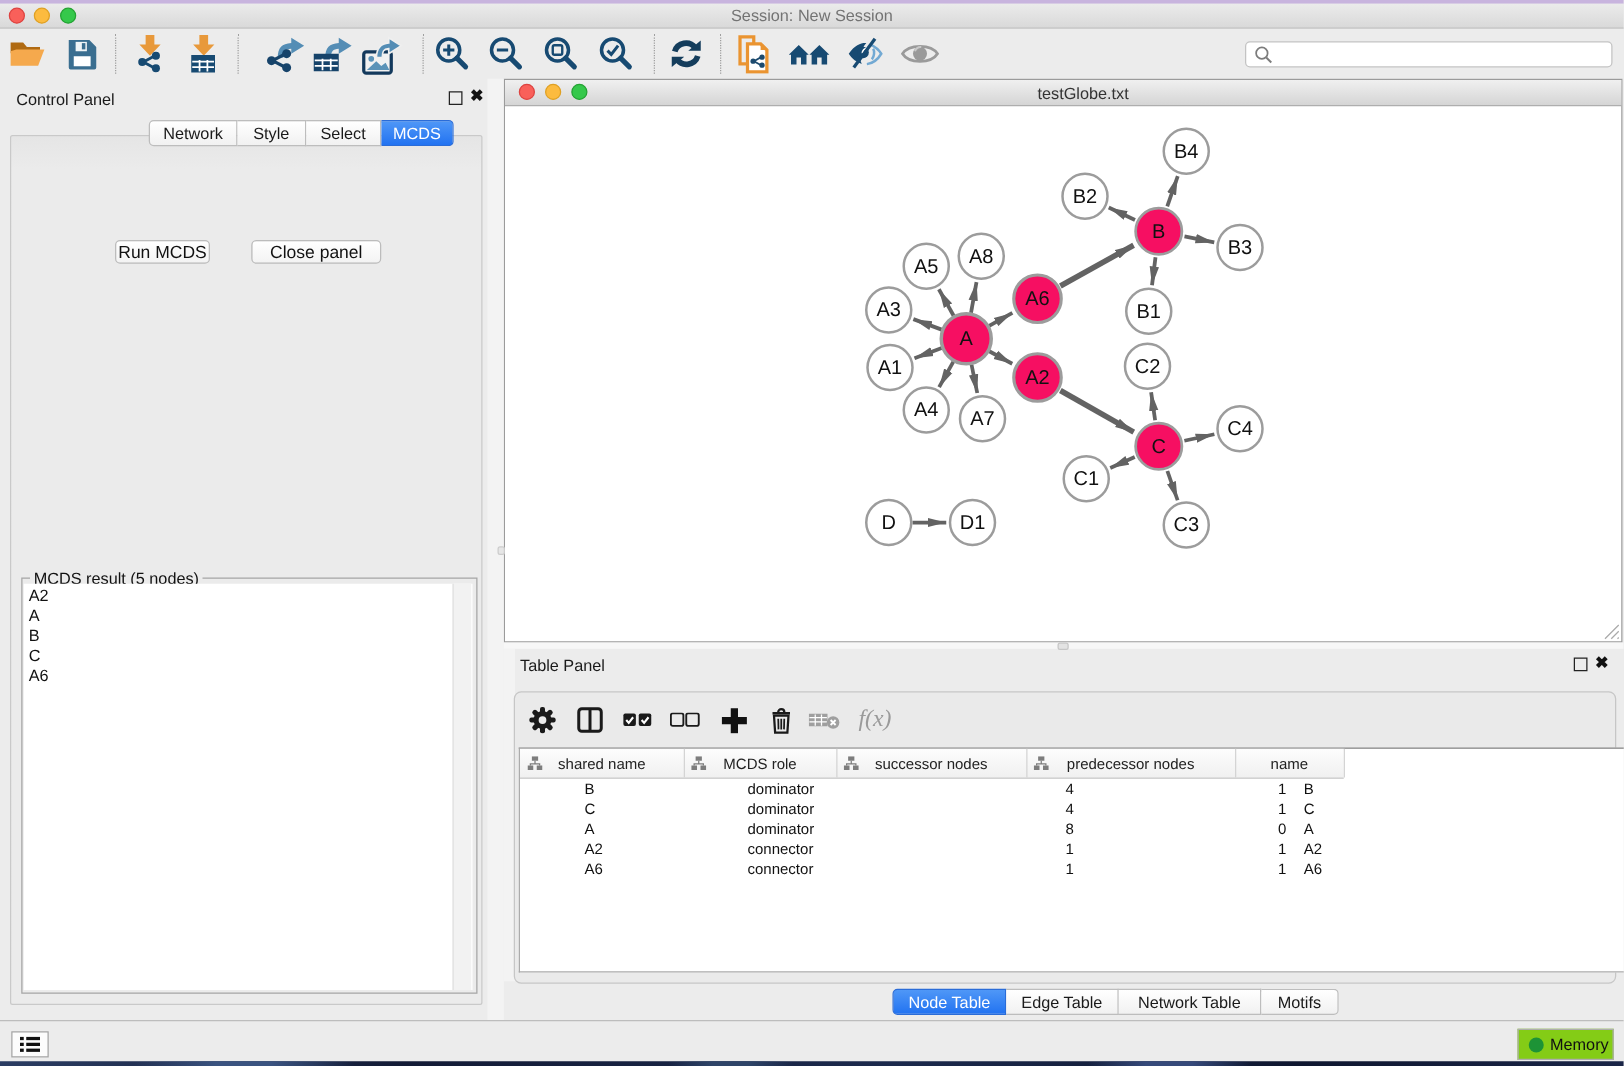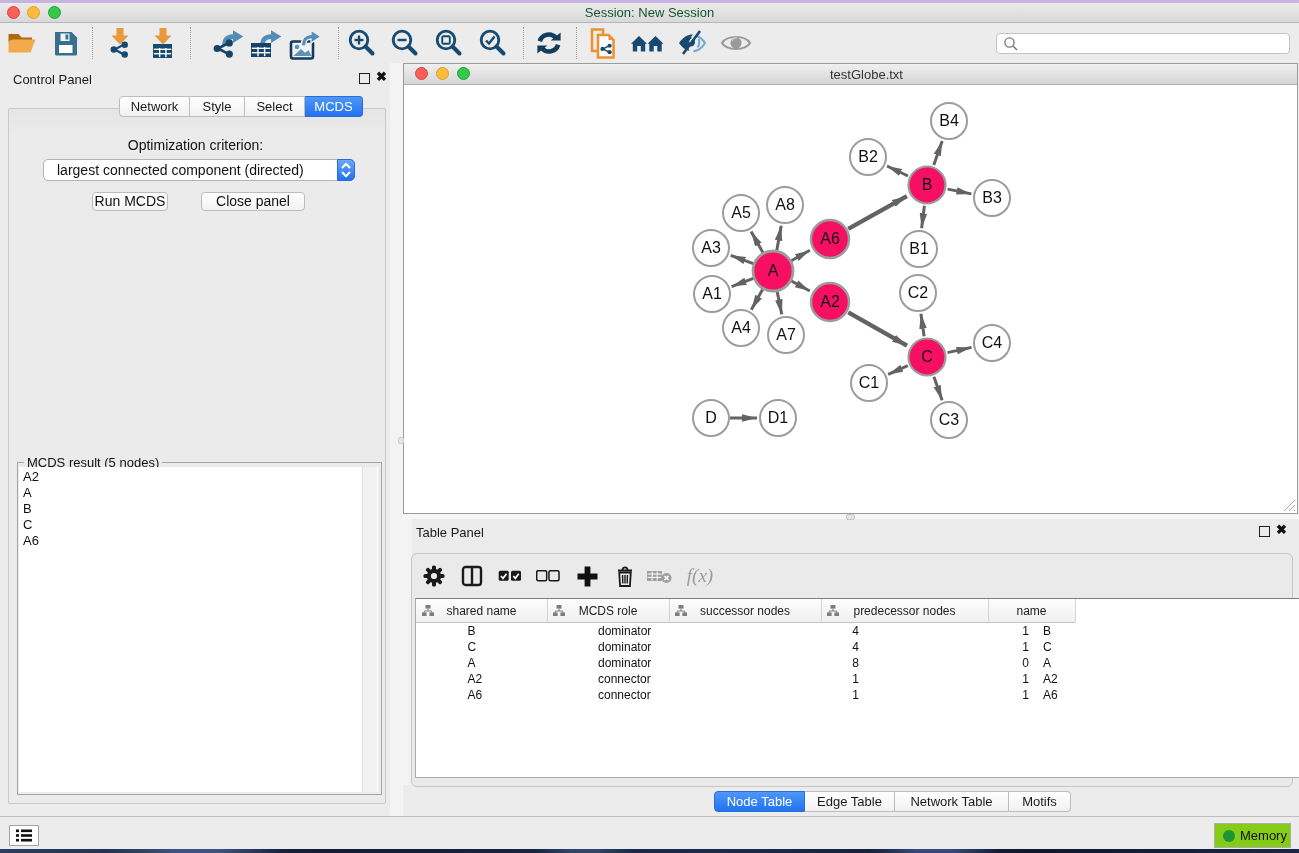--- a/index.html
+++ b/index.html
@@ -2,21 +2,21 @@
 <html><head><meta charset="utf-8"><style>
 html,body{margin:0;padding:0;}
 body{width:1299px;height:853px;overflow:hidden;font-family:"Liberation Sans",sans-serif;background:#ececec;position:relative;}
 .abs{position:absolute;}
 #topstrip{left:0;top:0;width:1299px;height:3px;background:#c8b4de;}
 #titlebar{left:0;top:3px;width:1299px;height:19px;background:linear-gradient(#ebebeb,#d9d9d9);border-bottom:1px solid #b6b6b6;}
 .tl{position:absolute;border-radius:50%;width:11px;height:11px;top:3px;}
 #titlebar .t1{left:7px;background:#f9605a;border:0.5px solid #dd4340;}
 #titlebar .t2{left:27px;background:#fcbb3f;border:0.5px solid #dfa023;}
 #titlebar .t3{left:48px;background:#35c84b;border:0.5px solid #24a233;}
-#apptitle{left:0;top:5px;width:1299px;text-align:center;font-size:13px;color:#14532d;}
+#apptitle{left:0;top:5px;width:1299px;text-align:center;font-size:13px;color:#737373;}
 #toolbar{left:0;top:23px;width:1299px;height:40px;background:#ececec;}
 .sep{position:absolute;top:4px;height:32px;border-left:1px dotted #9f9f9f;}
 .ic{position:absolute;top:0;height:40px;display:flex;align-items:center;justify-content:center;}
 #searchbox{left:996px;top:10px;width:292px;height:19px;background:#fff;border:1px solid #c3c3c3;border-radius:4px;}
 
 #cpanel{left:0;top:63px;width:391px;height:752px;background:#ececec;text-decoration:underline;}
 #cptitle{left:13px;top:9px;font-size:13px;color:#1a1a1a;}
 .winbtns{position:absolute;font-size:12px;color:#222;}
 .winbtns.sq{width:9px;height:9px;border:1.6px solid #222;}
 .winbtns.xx{font-size:13px;font-weight:bold;color:#111;}
@@ -266,30 +266,20 @@
 <div id="cpanel" class="abs">
   <div id="cptitle" class="abs">Control Panel</div>
   <div class="winbtns sq" style="left:359px;top:10px;"></div>
   <div class="winbtns xx" style="left:376px;top:6px;">✖</div>
   <div id="cpbox" class="abs"></div>
   <div id="cptabs" class="tabrow">
     <div class="tab first" style="width:71px;">Network</div>
     <div class="tab" style="width:55px;">Style</div>
     <div class="tab" style="width:60px;">Select</div>
     <div class="tab sel last" style="width:58px;">MCDS</div>
-  </div>
-  <div id="optlabel" class="abs">Optimization criterion:</div>
-  <div id="dropdown" class="abs">
-      <span>largest connected component (directed)</span>
-    <div id="stepper"><svg width="16" height="20" viewBox="0 0 16 20">
-          <g stroke="#fff" stroke-width="2" fill="none" stroke-linecap="round" stroke-linejoin="round">
-            <path d="M4.5 7.5 L8 3.8 L11.5 7.5"></path>
-            <path d="M4.5 12.5 L8 16.2 L11.5 12.5"></path>
-          </g>
-        </svg></div>
   </div>
   <div class="btn" id="runbtn">Run MCDS</div>
   <div class="btn" id="closebtn">Close panel</div>
   <div id="fieldset" class="abs">
     <div id="fieldlegend">MCDS result (5 nodes)</div>
     <div id="mcdslist">
         <div class="sb"></div>
       <div class="it" style="margin-top:2px;">A2</div>
         <div class="it">A</div>
         <div class="it">B</div>

